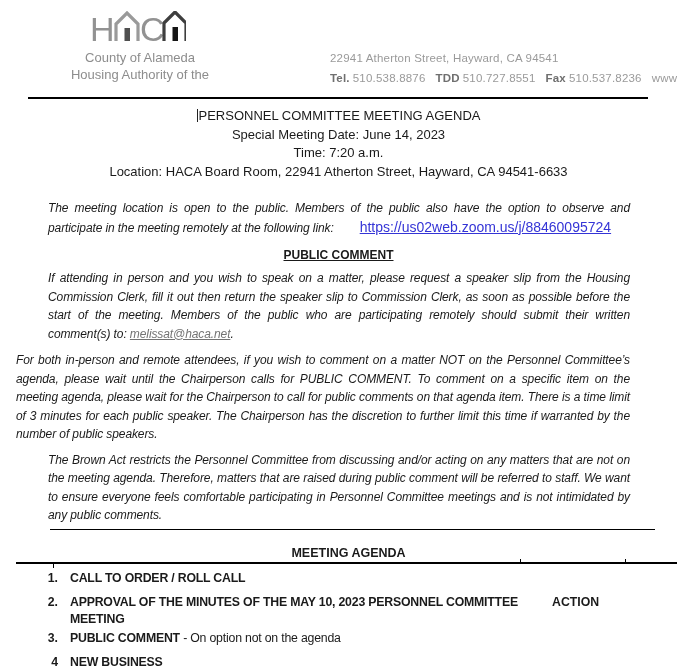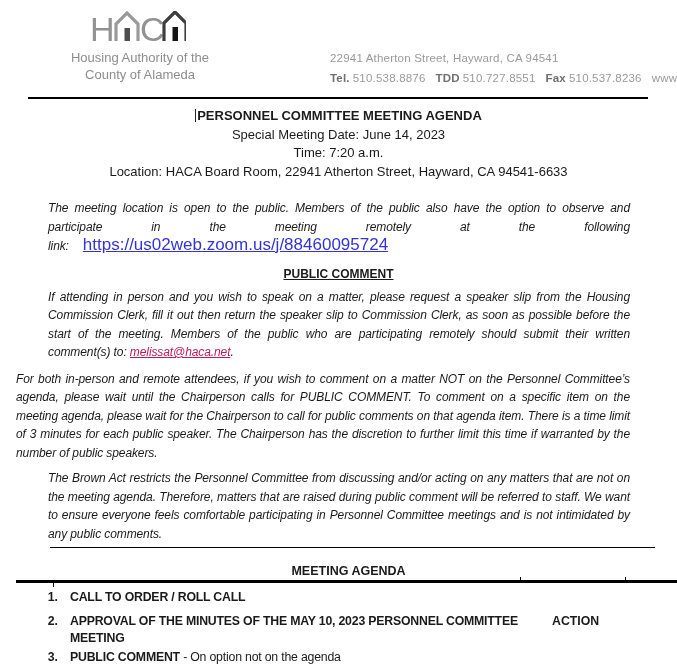--- a/index.html
+++ b/index.html
@@ -14,35 +14,35 @@
   .logo-org { position:absolute; left:52px; top:49px; width:176px; text-align:center;
               color:#8d8d8d; font-size:13px; line-height:17px; }
   .contact { position:absolute; left:330px; top:52px; font-size:11.5px; color:#9a9a9a;
              letter-spacing:0.2px; }
   .contact .line2 { margin-top:8px; white-space:nowrap; }
   .clabel { color:#6f6f6f; font-weight:bold; margin-right:3px; }
   .cval { margin-right:10px; }
   .rule1 { height:2px; background:#000; margin:0 29px 0 28px; }
   
   .title-block { margin-top:8px; text-align:center; font-size:13px; line-height:18.5px; }
-  .title-block .doc-title { font-weight:bold; }
+  .title-block .doc-title { font-weight:normal; }
   .cursor { display:inline-block; width:1px; height:13px; background:#222;
             margin-right:1px; vertical-align:-2px; }
   
   .para { margin:0 47px 0 48px; font-size:12px; font-style:italic; text-align:justify;
           line-height:18.5px; letter-spacing:-0.1px; }
   .notice { margin-top:18px; }
-  .zoom-link { font-style:normal; font-size:17px; color:#3434d6;
-               text-decoration:underline; margin-left:14px; letter-spacing:0; }
+  .zoom-link { font-style:normal; font-size:14px; color:#3434d6;
+               text-decoration:underline; margin-left:26px; letter-spacing:0; }
   .pc-heading { margin-top:11px; text-align:center; font-size:12px; font-weight:bold;
                 text-decoration:underline; }
   .p1 { margin-top:7px; }
   .p2 { margin-top:8px;margin-left:16px; }
   .p3 { margin-top:7px; }
-  .email-link { color:#be185d; text-decoration:underline; }
+  .email-link { color:#737373; text-decoration:underline; }
   .rule2 { margin:4px 22px 0 50px; height:1px; background:#000; }
   
   .agenda-head { margin:16px 0 0 20px; font-size:12.5px; font-weight:bold;text-align:center; }
   .rule3 { position:relative; margin:2px 0 0 16px; height:2.5px; background:#000; }
   .tick { position:absolute; width:1px; background:#000; }
   .tick.t1 { left:504px; top:-3px; height:3px; }
   .tick.t2 { left:609px; top:-3px; height:3px; }
   .tick.t3 { left:37px; top:2.5px; height:4px; }
   .agenda-list { margin-top:6px; font-size:12.3px; line-height:17px; }
   .arow { display:grid; grid-template-columns:58px 474px 1fr; margin-bottom:7px; }
@@ -64,22 +64,22 @@
         <path d="M26,30 L26,13 L37,2 L48,13 L48,30" fill="none" stroke="#9a9a9a" stroke-width="3.2"></path>
         <rect x="34.5" y="17" width="5.5" height="13" fill="#4f4f4f"></rect>
       </g>
       <text x="50" y="30" font-size="34" fill="#929292">C</text>
       <g>
         <path d="M74,30 L74,12 L85,1 L96,12 L96,30" fill="none" stroke="#3e3e3e" stroke-width="3.2"></path>
         <rect x="82.5" y="16" width="5.5" height="14" fill="#151515"></rect>
       </g>
     </svg>
     <div class="logo-org">
+      <div>County of Alameda</div>
       <div>Housing Authority of the</div>
-      <div>County of Alameda</div>
     </div>
     <div class="contact">
       <div class="line1">22941 Atherton Street, Hayward, CA 94541</div>
       <div class="line2">
         <span class="clabel">Tel.</span><span class="cval">510.538.8876</span><span class="clabel">TDD</span><span class="cval">510.727.8551</span><span class="clabel">Fax</span><span class="cval">510.537.8236</span><span>www.haca.net</span>
       </div>
     </div>
   </div>
   <div class="rule1"></div>
 

